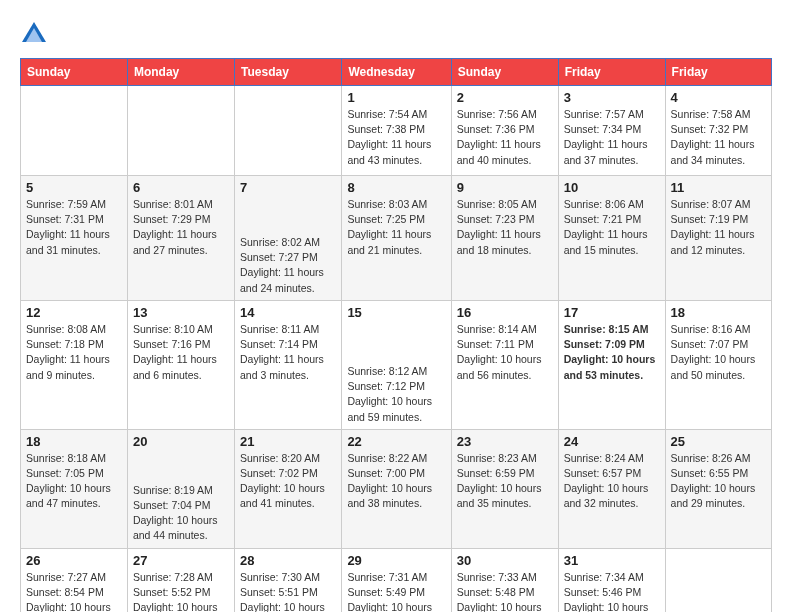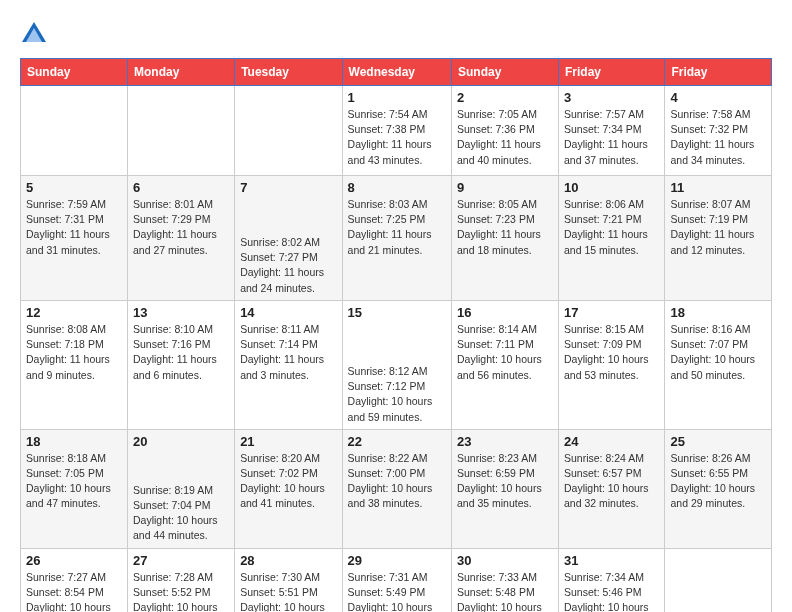--- a/index.html
+++ b/index.html
@@ -130,21 +130,21 @@
         <td class="empty-cell"></td>
         <td>
           <div class="day-number">1</div>
           <div class="day-info" style="white-space: pre-line;">Sunrise: 7:54 AM
 Sunset: 7:38 PM
 Daylight: 11 hours
 and 43 minutes.</div>
         </td>
         <td>
           <div class="day-number">2</div>
-          <div class="day-info" style="white-space: pre-line;">Sunrise: 7:05 AM
+          <div class="day-info" style="white-space: pre-line;">Sunrise: 7:56 AM
 Sunset: 7:36 PM
 Daylight: 11 hours
 and 40 minutes.</div>
         </td>
         <td>
           <div class="day-number">3</div>
           <div class="day-info" style="white-space: pre-line;">Sunrise: 7:57 AM
 Sunset: 7:34 PM
 Daylight: 11 hours
 and 37 minutes.</div>
@@ -239,21 +239,21 @@
         </td>
         <td>
           <div class="day-number">16</div>
           <div class="day-info" style="white-space: pre-line;">Sunrise: 8:14 AM
 Sunset: 7:11 PM
 Daylight: 10 hours
 and 56 minutes.</div>
         </td>
         <td>
           <div class="day-number">17</div>
-          <div class="day-info" style="white-space: pre-line;">Sunrise: 8:15 AM
+          <div class="day-info" style="white-space: pre-line; font-weight: bold;">Sunrise: 8:15 AM
 Sunset: 7:09 PM
 Daylight: 10 hours
 and 53 minutes.</div>
         </td>
         <td>
           <div class="day-number">18</div>
           <div class="day-info" style="white-space: pre-line;">Sunrise: 8:16 AM
 Sunset: 7:07 PM
 Daylight: 10 hours
 and 50 minutes.</div>

